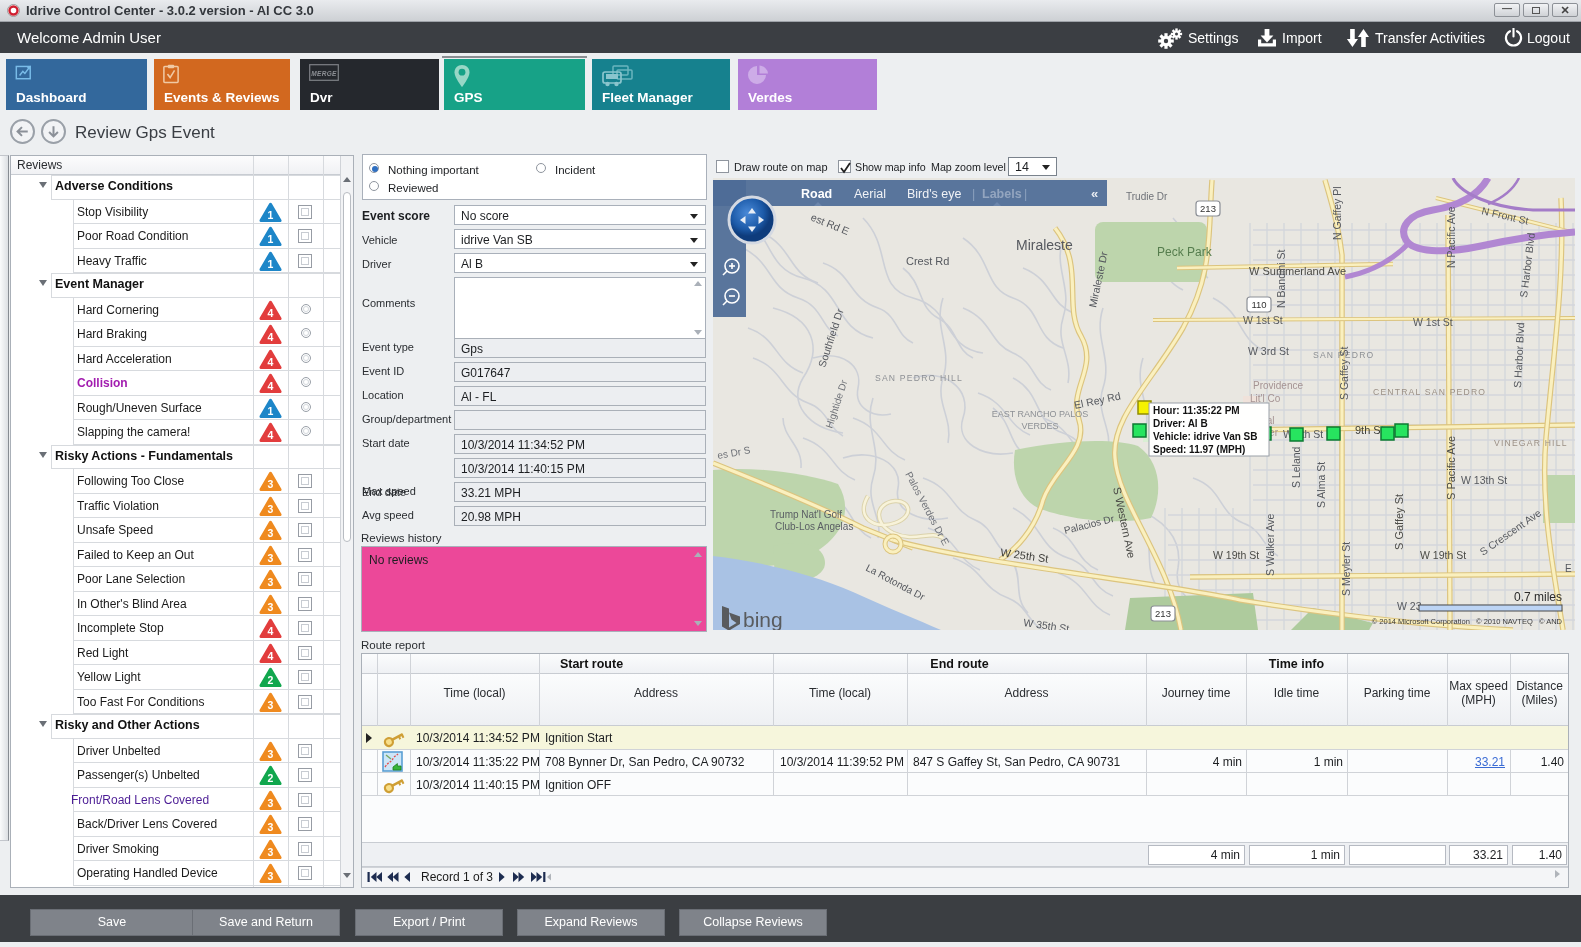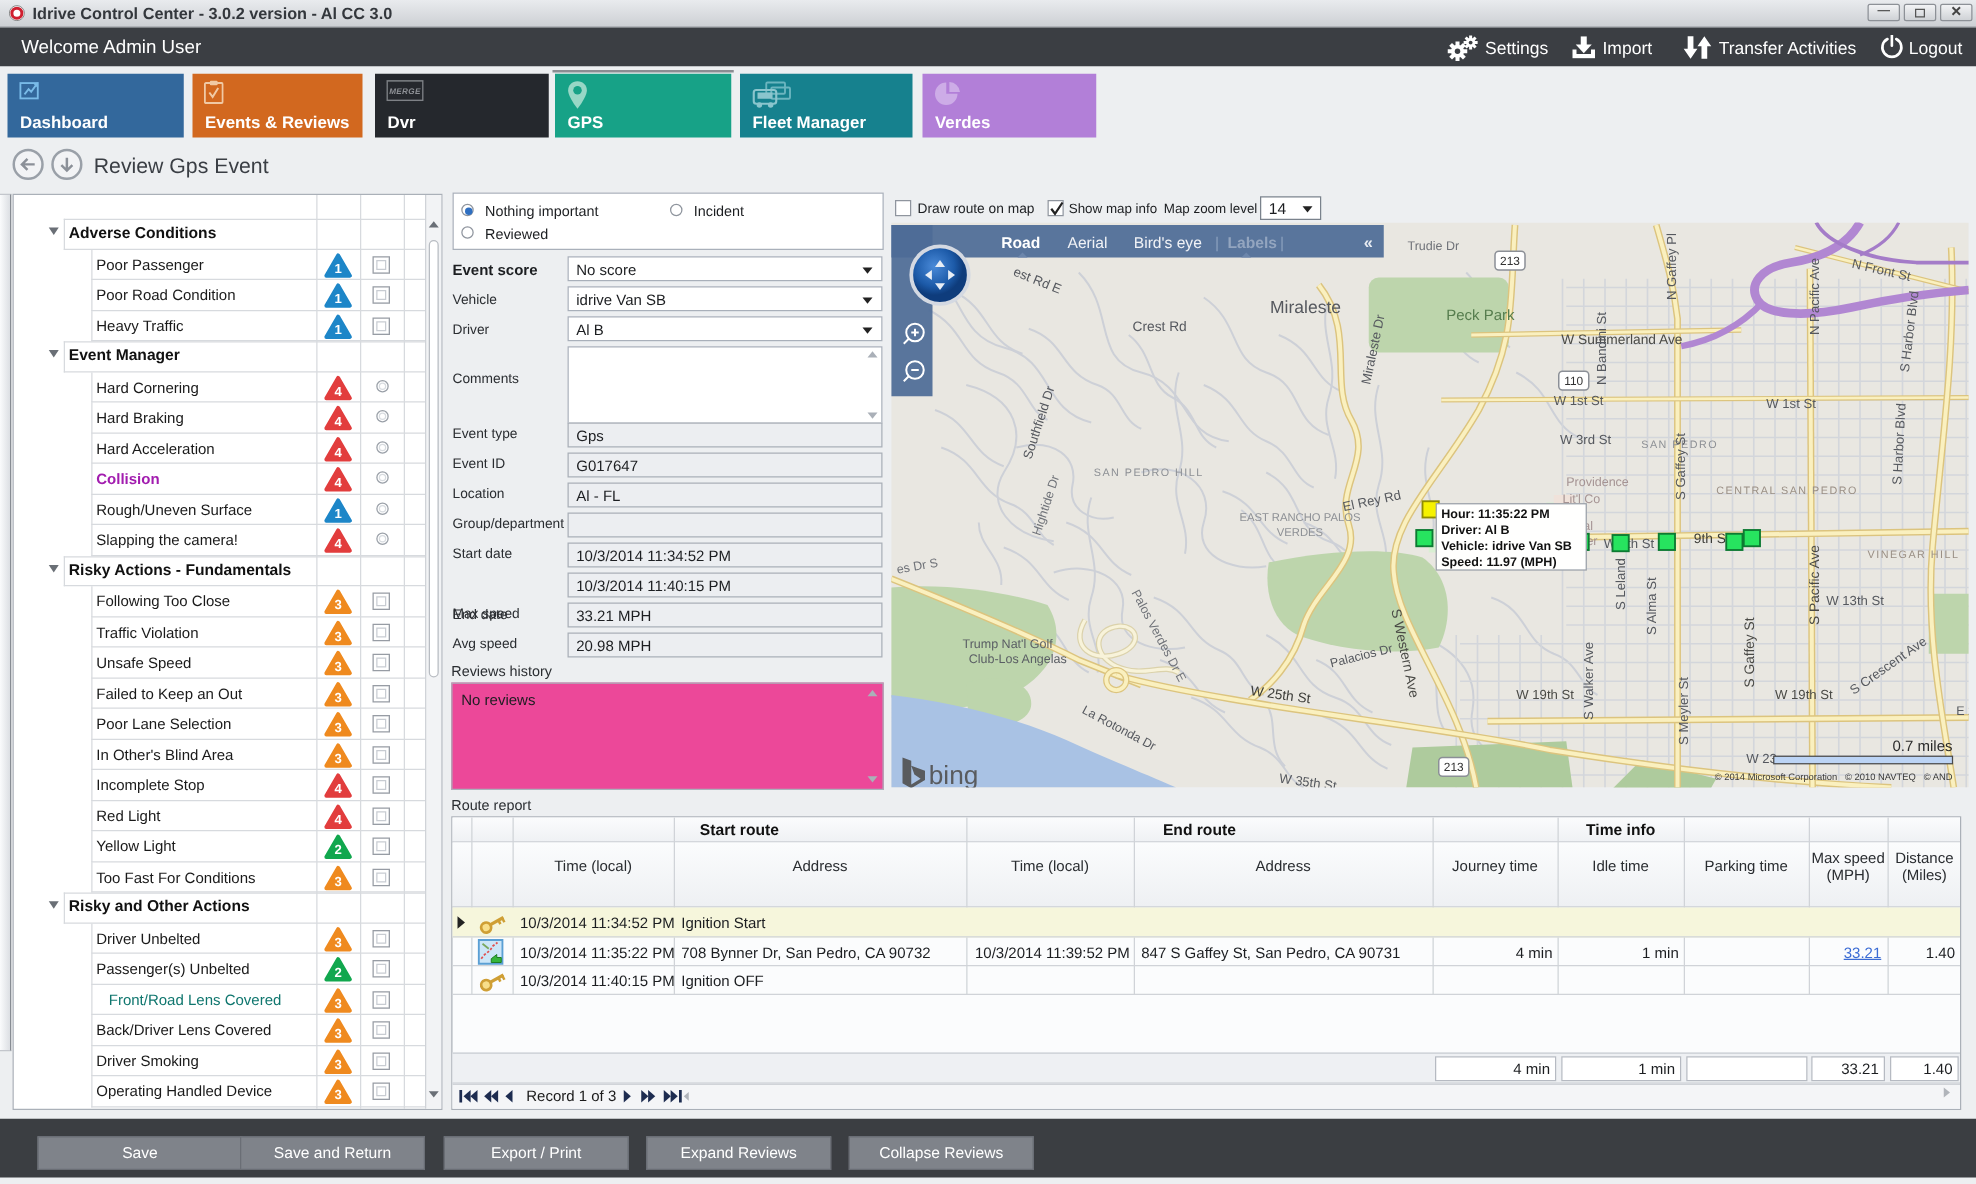--- a/index.html
+++ b/index.html
@@ -127,28 +127,31 @@
       <path d="M15 10 H5.5 M9.5 5.8 L5.3 10 L9.5 14.2" fill="none" stroke="#8b9098" stroke-width="1.9"></path>
     </svg></div>
 <div class="abs" style="left:41px;top:119px;width:25px;height:25px;border:2px solid #9aa0a8;border-radius:50%;background:#f2f3f5;">
  <svg width="21" height="21" viewBox="0 0 20 20">
       <path d="M10 5 V14.5 M5.8 10.5 L10 14.7 L14.2 10.5" fill="none" stroke="#8b9098" stroke-width="1.9"></path>
     </svg></div>
 <div class="abs" style="left:75px;top:123px;font-size:17px;color:#3a3e44;">Review Gps Event</div>
 
 <div class="abs" style="left:0px;top:155px;width:9px;height:686px;background:linear-gradient(90deg,#fafbfc,#dcdfe3);border-right:1.5px solid #878c93;border-top:1px solid #c3c6cc;border-bottom:1px solid #c3c6cc;"></div>
 <div class="abs" style="left:10px;top:155px;width:344px;height:733px;background:#fff;border:1px solid #aab0b8;overflow:hidden;">
+<div class="abs" style="left:0;top:0;width:342px;height:19px;background:linear-gradient(#fcfcfd,#f0f1f4);border-bottom:1px solid #c8ccd2;">
+      <div class="abs" style="left:6px;top:2px;font-size:12px;color:#2a2d31;">Reviews</div>
+    </div>
 <div class="abs" style="left:241.5px;top:0;width:1px;height:733px;background:#d7dade;"></div>
 <div class="abs" style="left:276.5px;top:0;width:1px;height:733px;background:#d7dade;"></div>
 <div class="abs" style="left:311.5px;top:0;width:1px;height:733px;background:#d7dade;"></div>
 <div class="abs" style="left:28px;top:26.0px;width:0;height:0;border-left:4.5px solid transparent;border-right:4.5px solid transparent;border-top:6px solid #6a6f76;"></div>
 <div class="abs" style="left:40px;top:19.0px;width:302px;height:24.5px;border-left:1px solid #d7dade;border-bottom:1px solid #d7dade;border-top:1px solid #d7dade;"></div>
 <div class="abs" style="left:44px;top:23.0px;font-size:12.5px;font-weight:bold;color:#111;">Adverse Conditions</div>
 <div class="abs" style="left:62px;top:43.5px;width:280px;height:24.5px;border-left:1px solid #d7dade;border-bottom:1px solid #d7dade;"></div>
-<div class="abs" style="left:66px;top:48.5px;font-size:12px;color:#1a1a1a;">Poor Passenger</div>
+<div class="abs" style="left:66px;top:48.5px;font-size:12px;color:#1a1a1a;">Stop Visibility</div>
 <div class="abs" style="left:248px;top:45.5px;"><svg width="23" height="21" viewBox="0 0 23 21">
         <path d="M11.5 2.2 L21 18.6 H2 Z" fill="#1d86c8" stroke="#1d86c8" stroke-width="3" stroke-linejoin="round"></path>
         <text x="11.5" y="16.6" font-size="10.5" font-weight="bold" fill="#fff" text-anchor="middle" font-family="Liberation Sans">1</text>
       </svg></div>
 <div class="abs" style="left:287px;top:48.5px;width:14px;height:14px;border:1px solid #979ca4;background:#fff;box-shadow:inset 0 0 0 2px #fff, inset 0 0 0 3px #c8ccd2;"></div>
 <div class="abs" style="left:62px;top:68.0px;width:280px;height:24.5px;border-left:1px solid #d7dade;border-bottom:1px solid #d7dade;"></div>
 <div class="abs" style="left:66px;top:73.0px;font-size:12px;color:#1a1a1a;">Poor Road Condition</div>
 <div class="abs" style="left:248px;top:70.0px;"><svg width="23" height="21" viewBox="0 0 23 21">
         <path d="M11.5 2.2 L21 18.6 H2 Z" fill="#1d86c8" stroke="#1d86c8" stroke-width="3" stroke-linejoin="round"></path>
         <text x="11.5" y="16.6" font-size="10.5" font-weight="bold" fill="#fff" text-anchor="middle" font-family="Liberation Sans">1</text>
@@ -290,21 +293,21 @@
       </svg></div>
 <div class="abs" style="left:287px;top:587.5px;width:14px;height:14px;border:1px solid #979ca4;background:#fff;box-shadow:inset 0 0 0 2px #fff, inset 0 0 0 3px #c8ccd2;"></div>
 <div class="abs" style="left:62px;top:607.0px;width:280px;height:24.5px;border-left:1px solid #d7dade;border-bottom:1px solid #d7dade;"></div>
 <div class="abs" style="left:66px;top:612.0px;font-size:12px;color:#1a1a1a;">Passenger(s) Unbelted</div>
 <div class="abs" style="left:248px;top:609.0px;"><svg width="23" height="21" viewBox="0 0 23 21">
         <path d="M11.5 2.2 L21 18.6 H2 Z" fill="#11a74e" stroke="#11a74e" stroke-width="3" stroke-linejoin="round"></path>
         <text x="11.5" y="16.6" font-size="10.5" font-weight="bold" fill="#fff" text-anchor="middle" font-family="Liberation Sans">2</text>
       </svg></div>
 <div class="abs" style="left:287px;top:612.0px;width:14px;height:14px;border:1px solid #979ca4;background:#fff;box-shadow:inset 0 0 0 2px #fff, inset 0 0 0 3px #c8ccd2;"></div>
 <div class="abs" style="left:62px;top:631.5px;width:280px;height:24.5px;border-left:1px solid #d7dade;border-bottom:1px solid #d7dade;"></div>
-<div class="abs" style="left:76px;top:636.5px;font-size:12px;color:#0f766e;">Front/Road Lens Covered</div>
+<div class="abs" style="left:60px;top:636.5px;font-size:12px;color:#4c1d95;">Front/Road Lens Covered</div>
 <div class="abs" style="left:248px;top:633.5px;"><svg width="23" height="21" viewBox="0 0 23 21">
         <path d="M11.5 2.2 L21 18.6 H2 Z" fill="#ef8a1f" stroke="#ef8a1f" stroke-width="3" stroke-linejoin="round"></path>
         <text x="11.5" y="16.6" font-size="10.5" font-weight="bold" fill="#fff" text-anchor="middle" font-family="Liberation Sans">3</text>
       </svg></div>
 <div class="abs" style="left:287px;top:636.5px;width:14px;height:14px;border:1px solid #979ca4;background:#fff;box-shadow:inset 0 0 0 2px #fff, inset 0 0 0 3px #c8ccd2;"></div>
 <div class="abs" style="left:62px;top:656.0px;width:280px;height:24.5px;border-left:1px solid #d7dade;border-bottom:1px solid #d7dade;"></div>
 <div class="abs" style="left:66px;top:661.0px;font-size:12px;color:#1a1a1a;">Back/Driver Lens Covered</div>
 <div class="abs" style="left:248px;top:658.0px;"><svg width="23" height="21" viewBox="0 0 23 21">
         <path d="M11.5 2.2 L21 18.6 H2 Z" fill="#ef8a1f" stroke="#ef8a1f" stroke-width="3" stroke-linejoin="round"></path>
         <text x="11.5" y="16.6" font-size="10.5" font-weight="bold" fill="#fff" text-anchor="middle" font-family="Liberation Sans">3</text>

